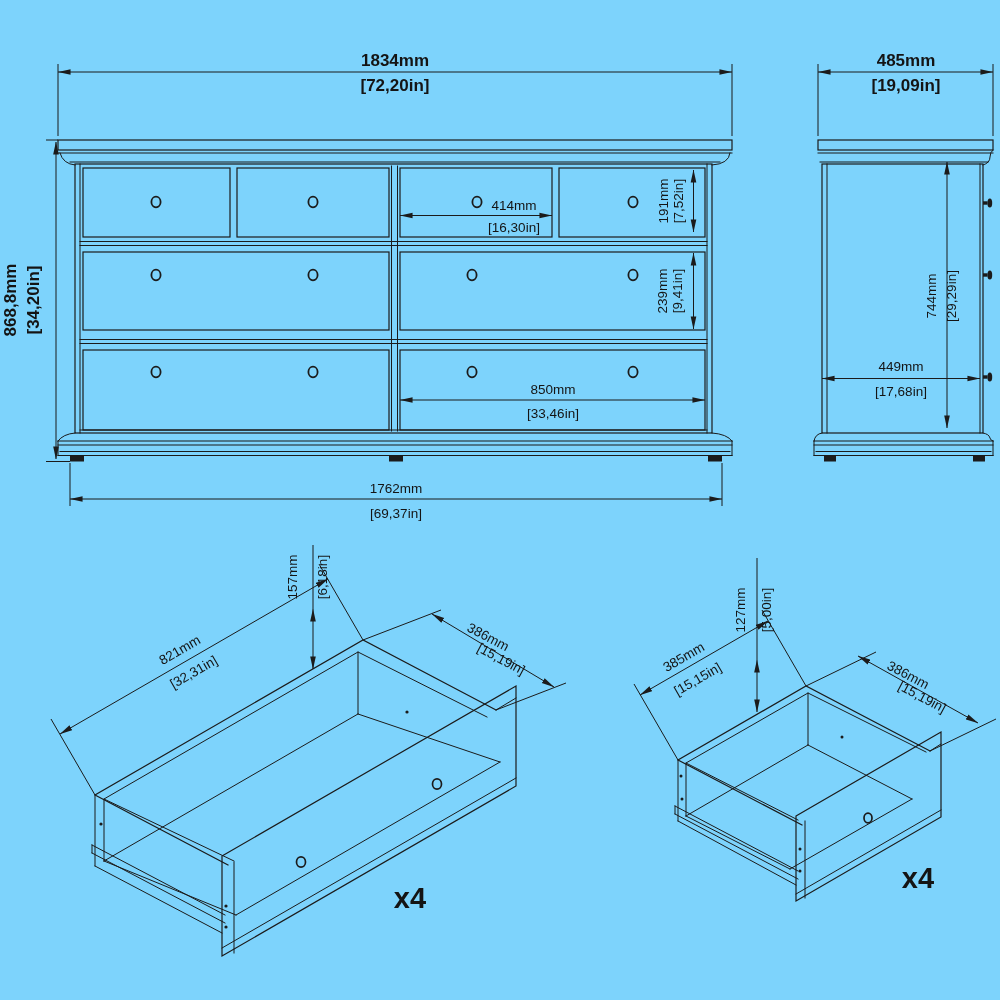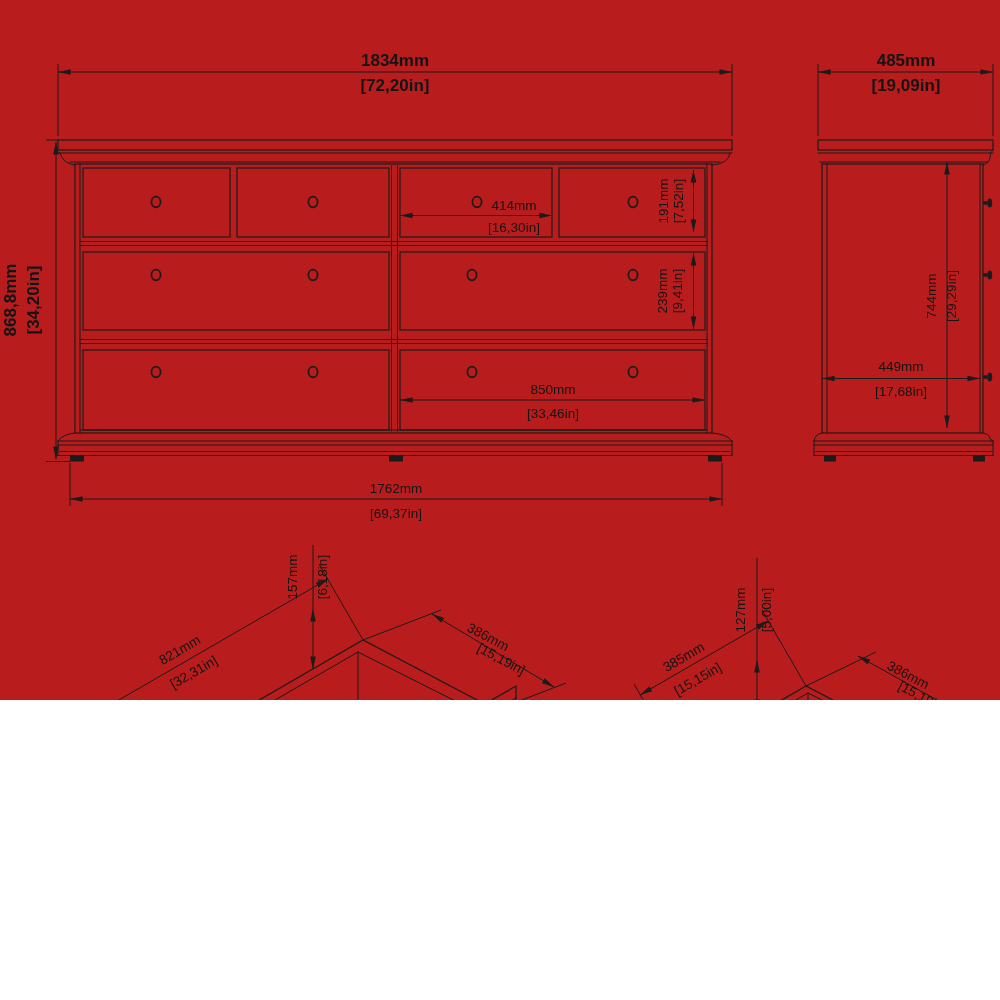--- a/index.html
+++ b/index.html
@@ -1,16 +1,16 @@
 <!DOCTYPE html>
 <html><head>
 <meta charset="utf-8">
 <style>
   html,body{margin:0;padding:0;background:#ffffff;}
-  #canvas{position:relative;width:1000px;height:700px;background:#b91c1c;overflow:hidden;}
+  #canvas{position:relative;width:1000px;height:1000px;background:#7dd3fc;overflow:hidden;}
   svg{display:block;}
   .ln{stroke:#1b1b1b;fill:none;stroke-width:1.2;stroke-linecap:square;}
   .thin{stroke-width:1;}
   .dim{stroke:#1b1b1b;fill:none;stroke-width:1;}
   .fillk{fill:#1b1b1b;stroke:none;}
   text{fill:#141414;font-family:"Liberation Sans","DejaVu Sans",sans-serif;}
   .tb{font-weight:700;font-size:17px;}
   .td{font-size:13.5px;}
   .tq{font-weight:700;font-size:29px;}
 </style>

